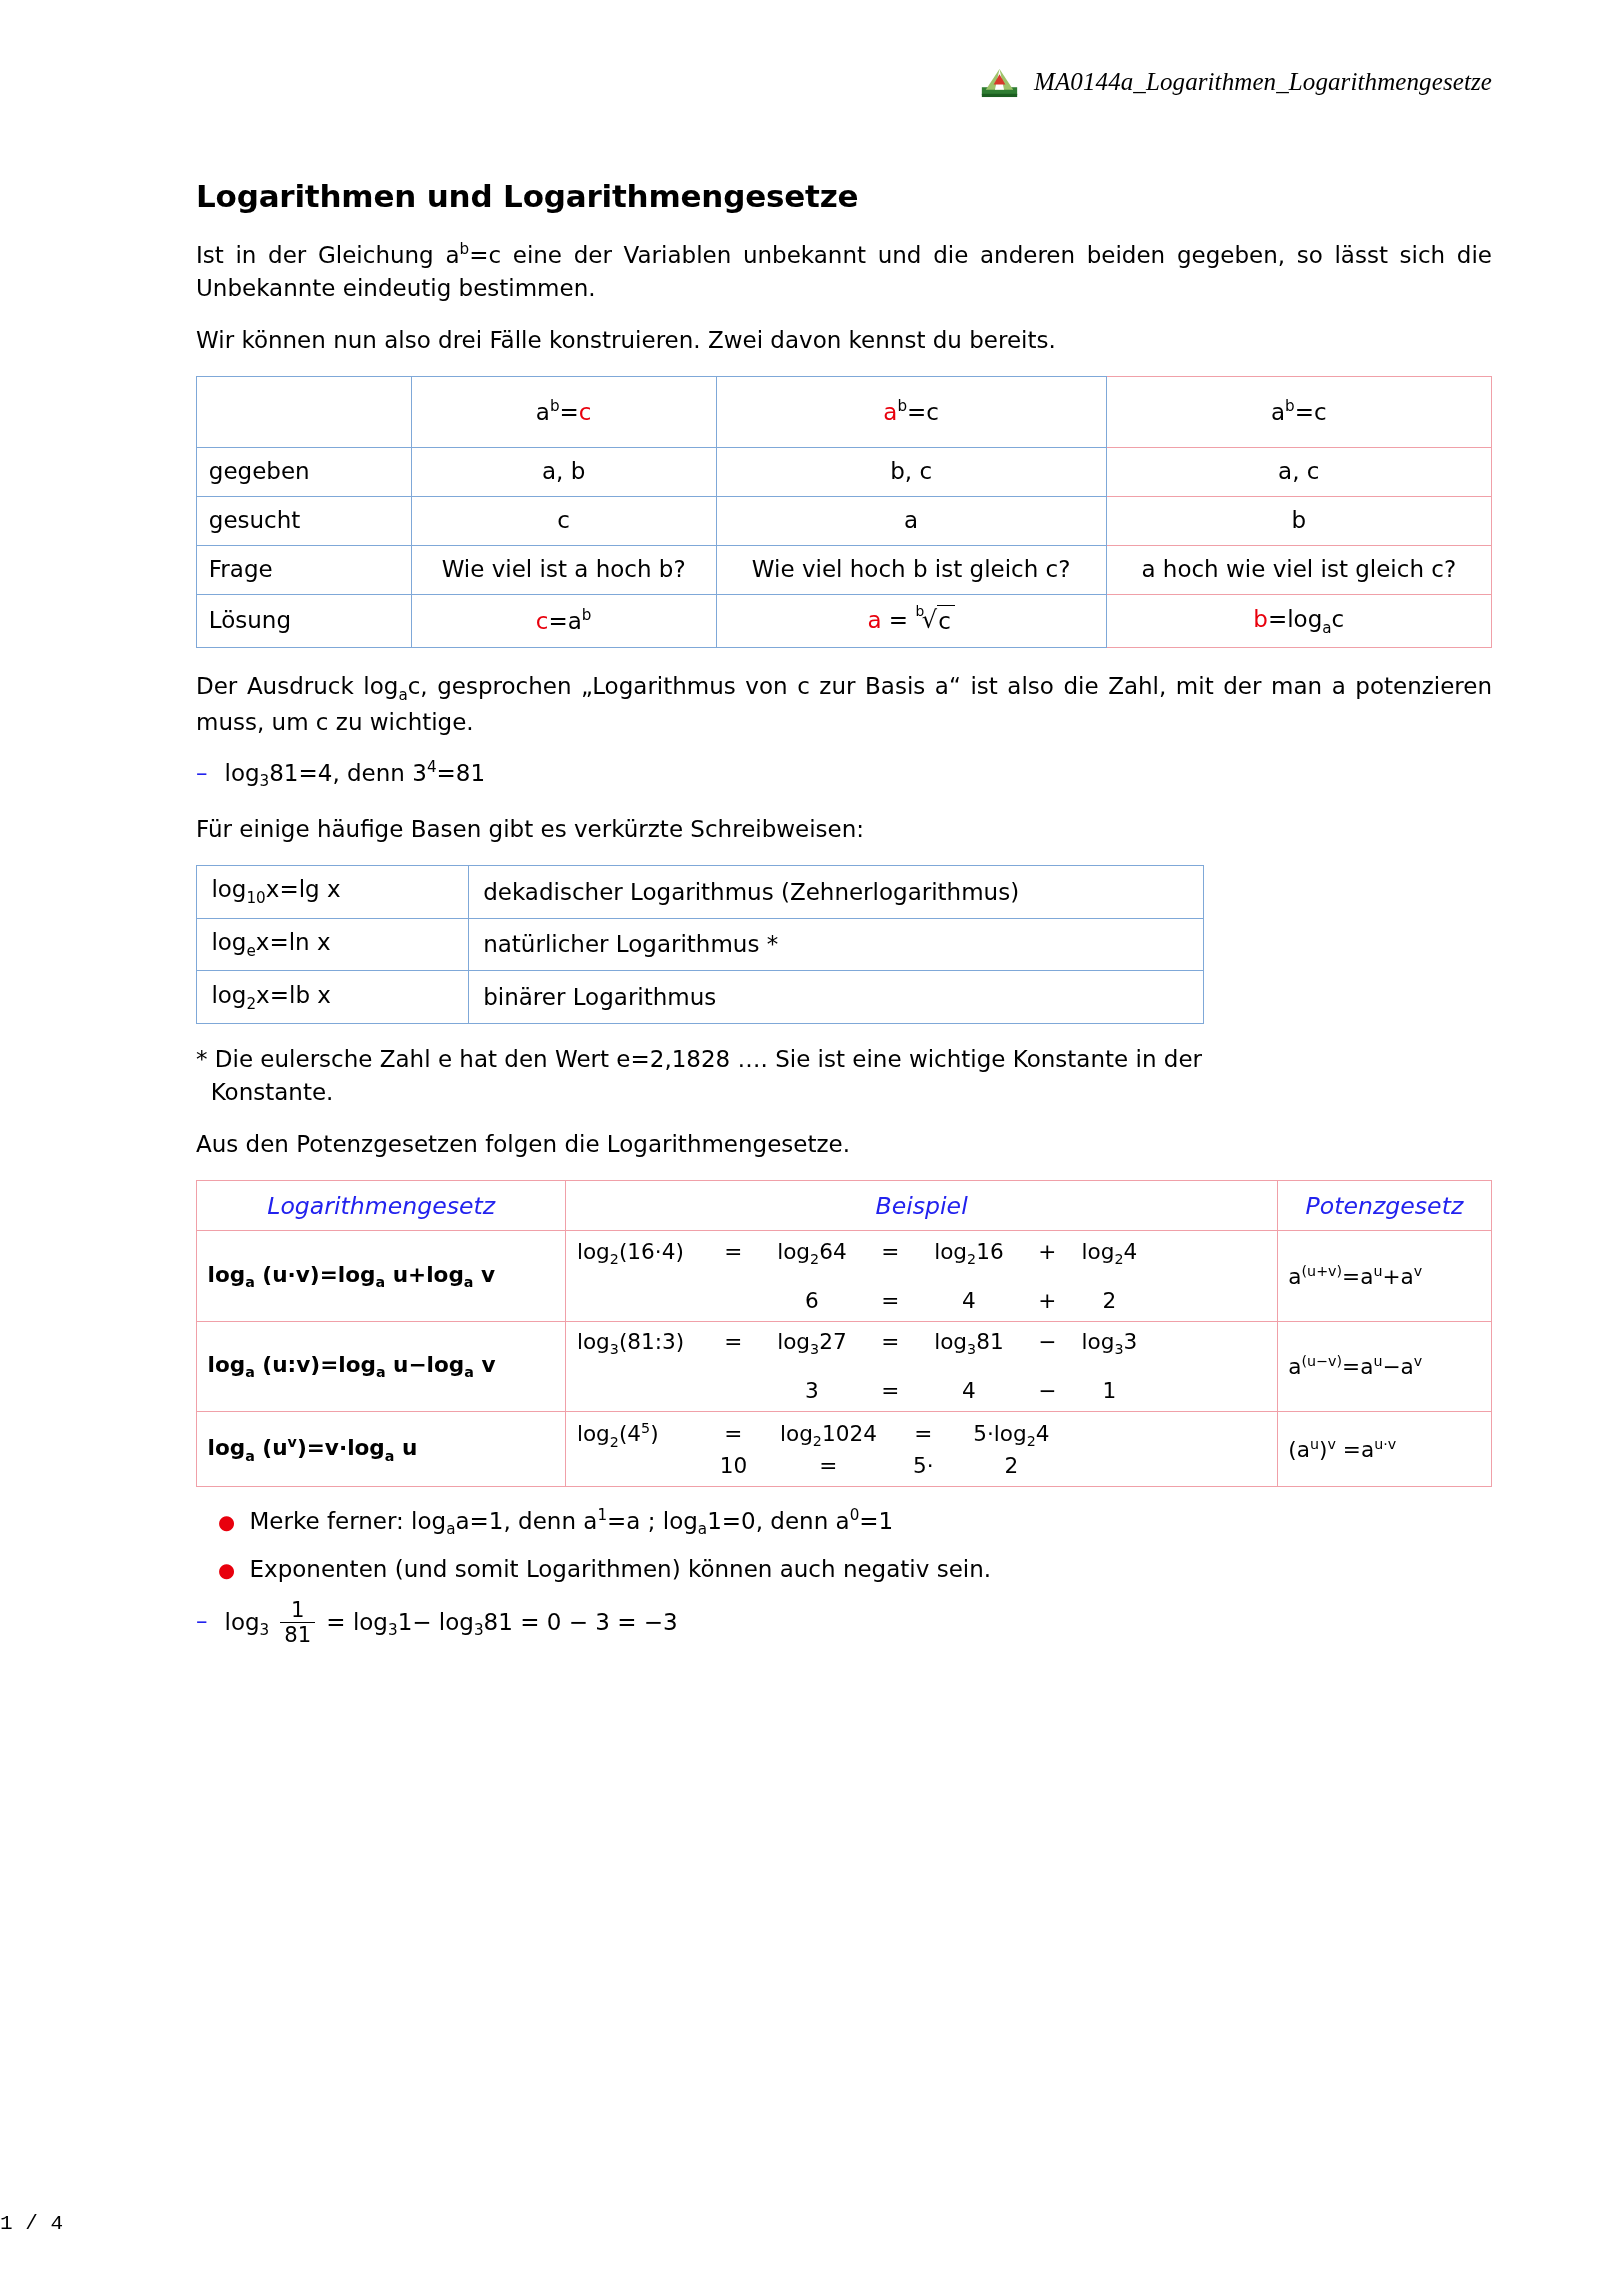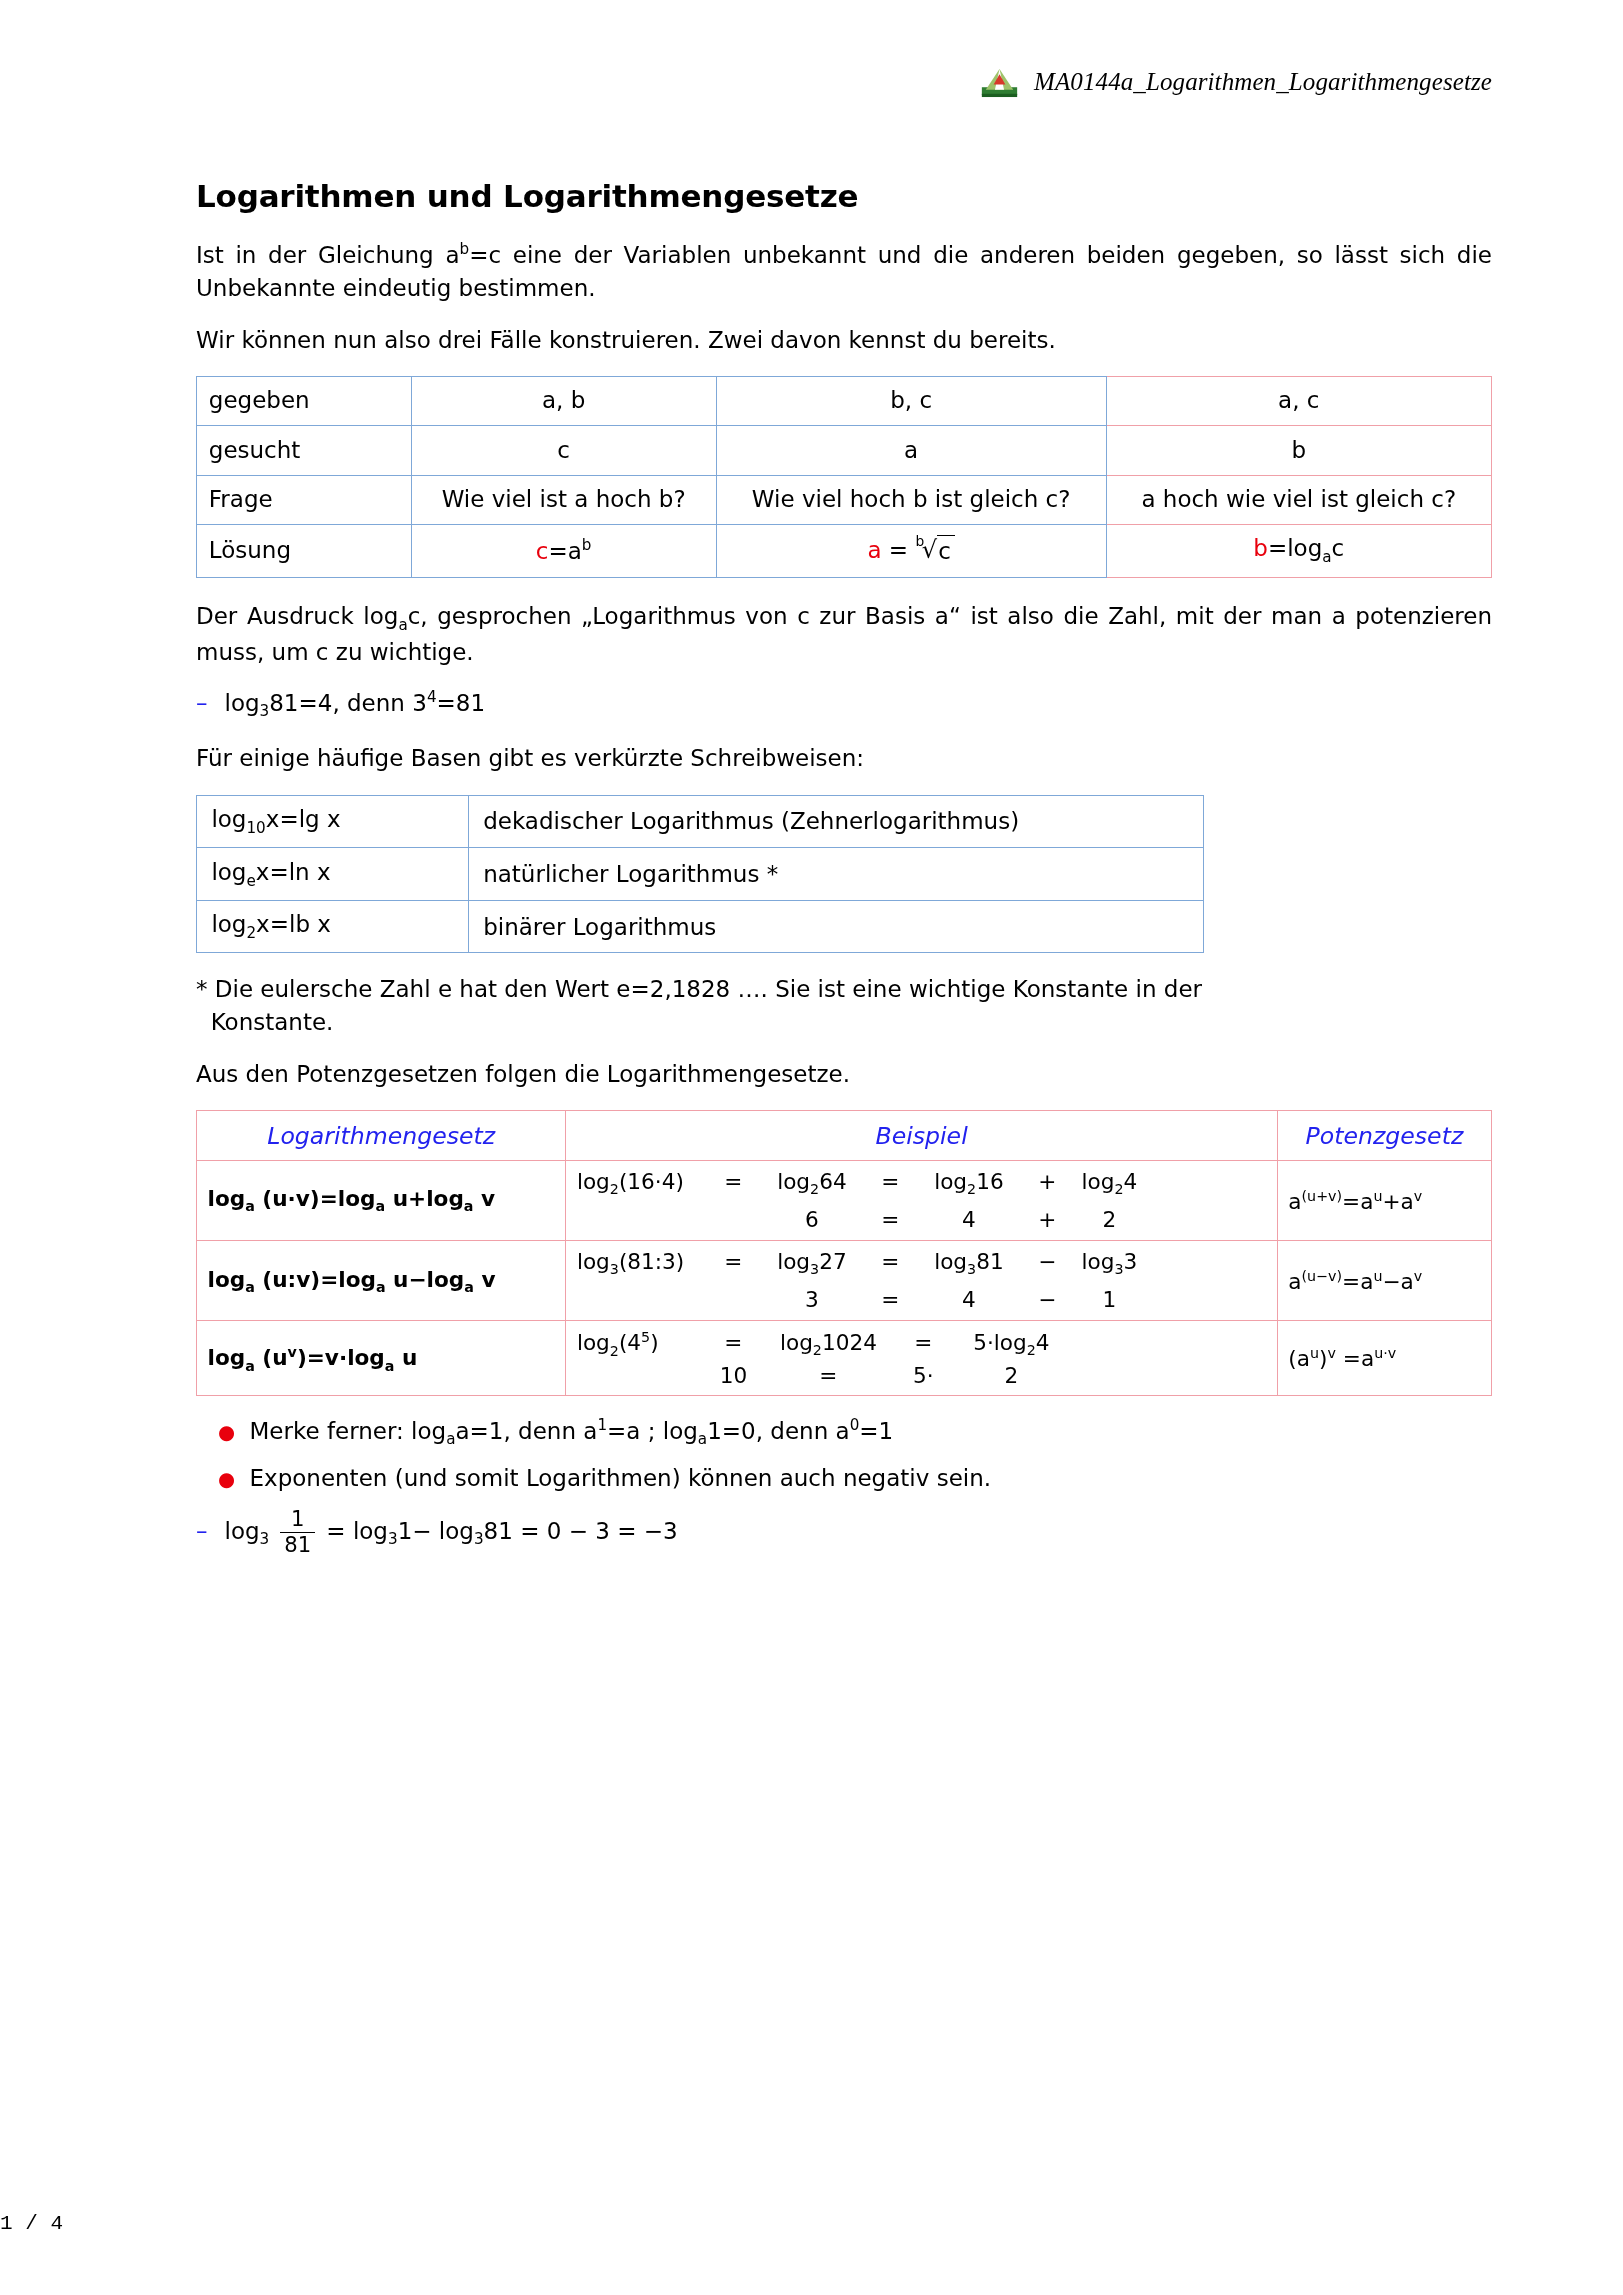--- a/index.html
+++ b/index.html
@@ -146,21 +146,21 @@
   }
   .t3 td.pot {
     text-align: left;
     white-space: nowrap;
   }
   .ex-grid {
     display: grid;
     grid-template-columns: 137px 39px 118px 39px 118px 39px 85px;
     align-items: baseline;
     justify-items: center;
-    row-gap: 10px;
+    row-gap: 20px;
     font-size: 21.6px;
   }
   .ex-grid .l { justify-self: start; }
   .ex-grid-3 {
     display: grid;
     grid-template-columns: 137px 39px 151px 39px 137px;
     align-items: baseline;
     justify-items: center;
     row-gap: 3.9px;
     font-size: 21.6px;
@@ -221,20 +221,32 @@
   <h1 class="doc-title">Logarithmen und Logarithmengesetze</h1>
 
   <p class="para">
     <span>Ist in der Gleichung a</span><span class="sup">b</span><span>=c eine der Variablen unbekannt und die anderen beiden gegeben, so lässt sich die Unbekannte eindeutig bestimmen.</span>
   </p>
 
   <p class="para nojust">Wir können nun also drei Fälle konstruieren. Zwei davon kennst du bereits.</p>
 
   <table class="t1">
     <tbody>
+        <tr class="first">
+      <td class="lbl"></td>
+      <td>
+        a<span class="sup">b</span>=<span class="red">c</span>
+      </td>
+      <td>
+        <span class="red">a</span><span class="sup">b</span>=c
+      </td>
+      <td class="redborder">
+        a<span class="sup">b</span>=c
+      </td>
+    </tr>
     <tr>
       <td class="lbl">gegeben</td>
       <td>a, b</td>
       <td>b, c</td>
       <td class="redborder">a, c</td>
     </tr>
     <tr>
       <td class="lbl">gesucht</td>
       <td>c</td>
       <td>a</td>

